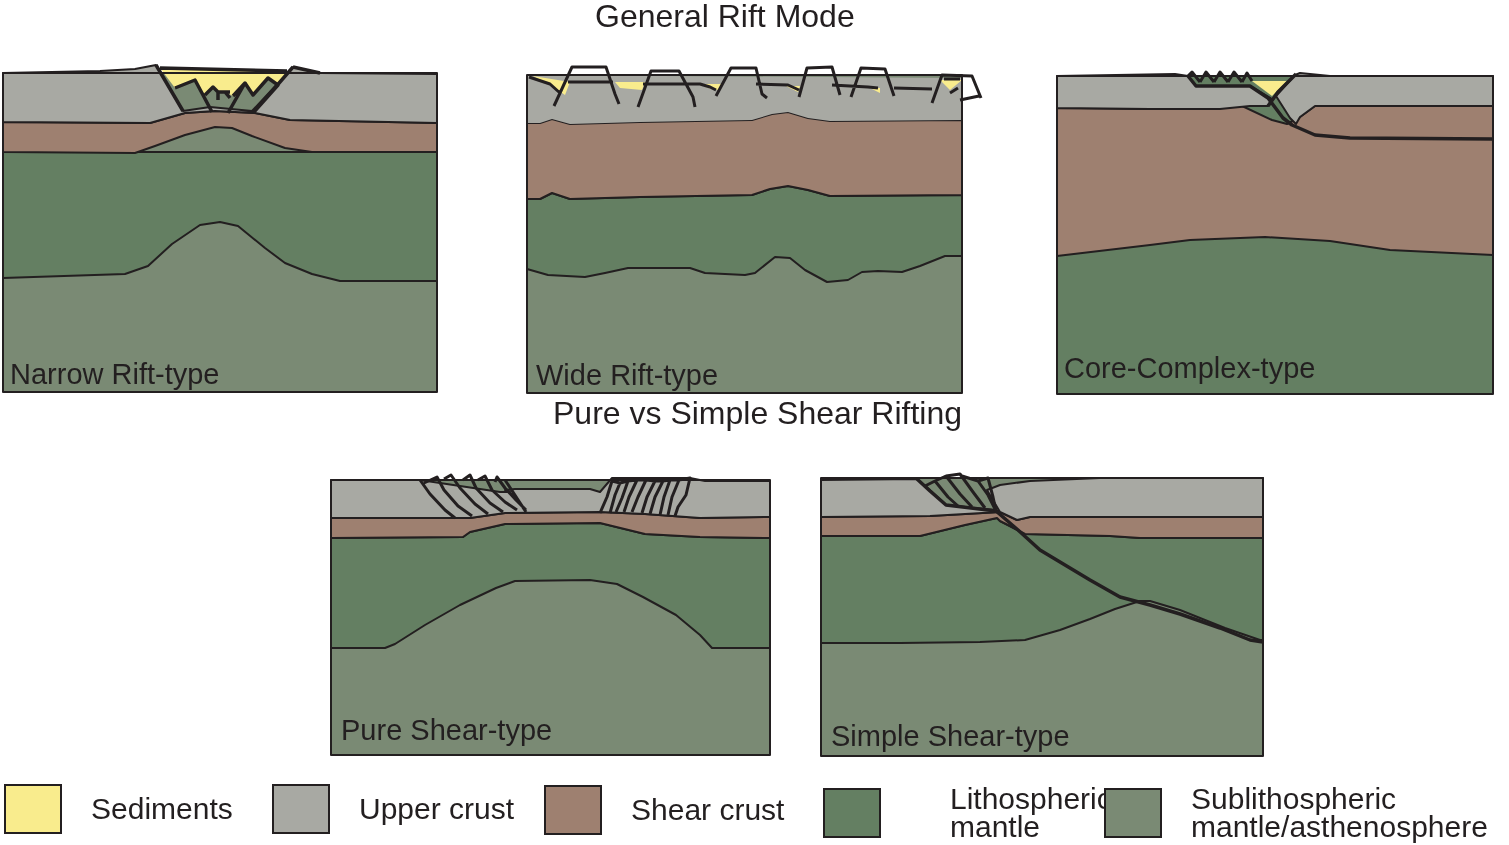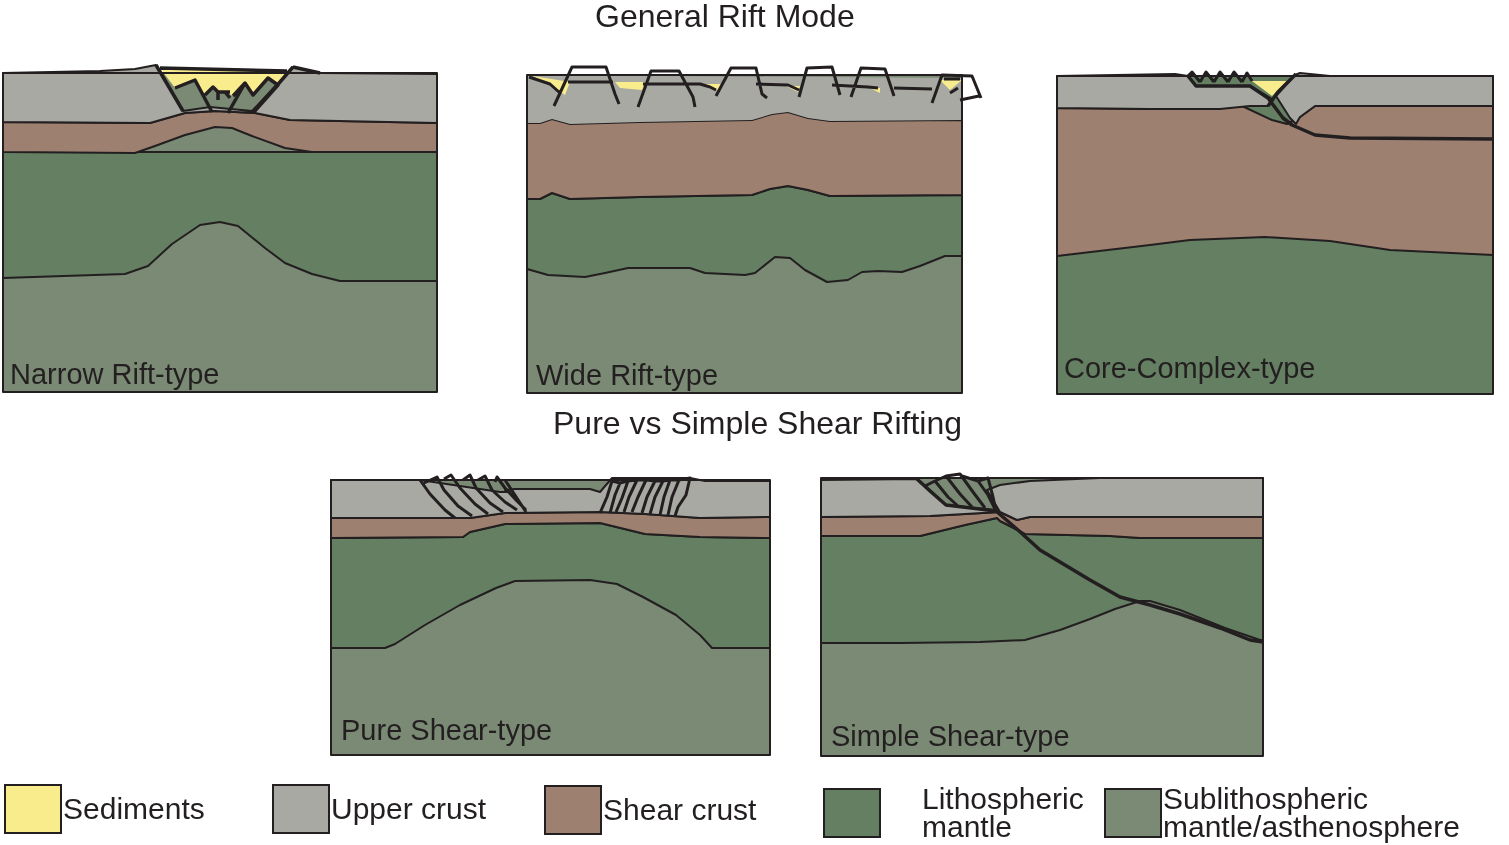--- a/index.html
+++ b/index.html
@@ -1,25 +1,25 @@
 <!DOCTYPE html>
 <html><head>
   <meta charset="utf-8">
   <style>
     html, body { margin: 0; padding: 0; background: #ffffff; }
     body { width: 1509px; height: 845px; position: relative; overflow: hidden;
            font-family: "Liberation Sans", sans-serif; color: #231f20; }
     .title { position: absolute; font-size: 32px; white-space: nowrap; }
     #t1 { left: 595px; top: -2px; }
-    #t2 { left: 553px; top: 405px; }
+    #t2 { left: 553px; top: 395px; }
     svg.panel { position: absolute; overflow: visible; }
     .panel-label { font-family: "Liberation Sans", sans-serif; font-size: 29px; fill: #231f20; }
     .legend-item { position: absolute; display: flex; align-items: center; }
     .swatch { width: 58px; height: 50px; border: 2px solid #231f20; box-sizing: border-box; }
-    .legend-text { font-size: 30px; line-height: 28px; margin-left: 1px; white-space: pre-line; }
+    .legend-text { font-size: 30px; line-height: 28px; margin-left: 29px; white-space: pre-line; }
   </style>
 </head>
 <body>
 
 <div id="t1" class="title">General Rift Mode</div>
 <div id="t2" class="title">Pure vs Simple Shear Rifting</div>
 
 <svg class="panel" style="left:0;top:0" width="1509" height="845">
   <g stroke="#231f20" stroke-linejoin="round">
     <rect x="3" y="73" width="434" height="319" fill="#7a8a74" stroke="none"></rect>

